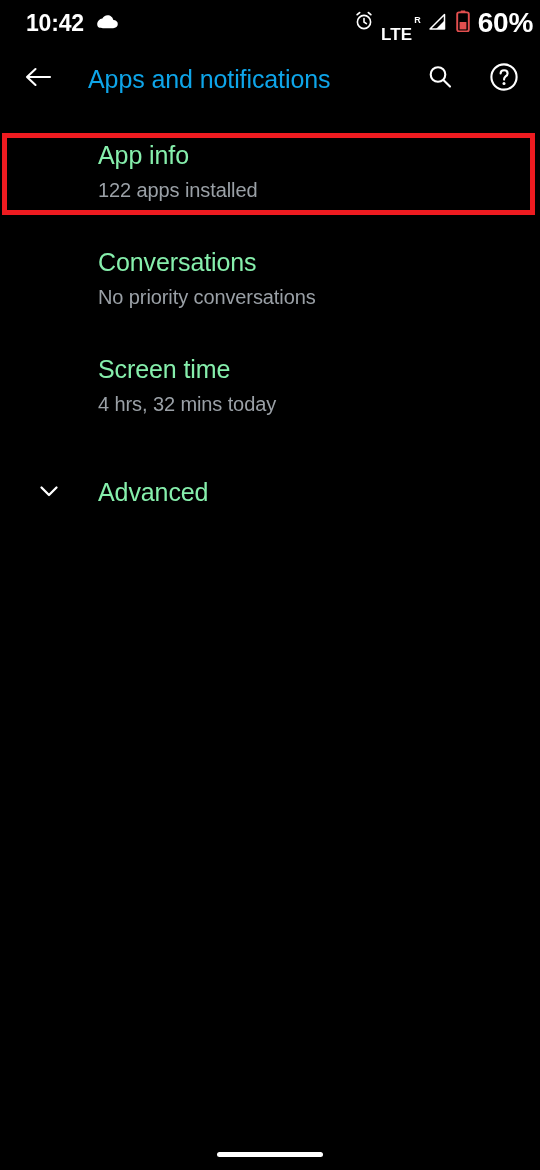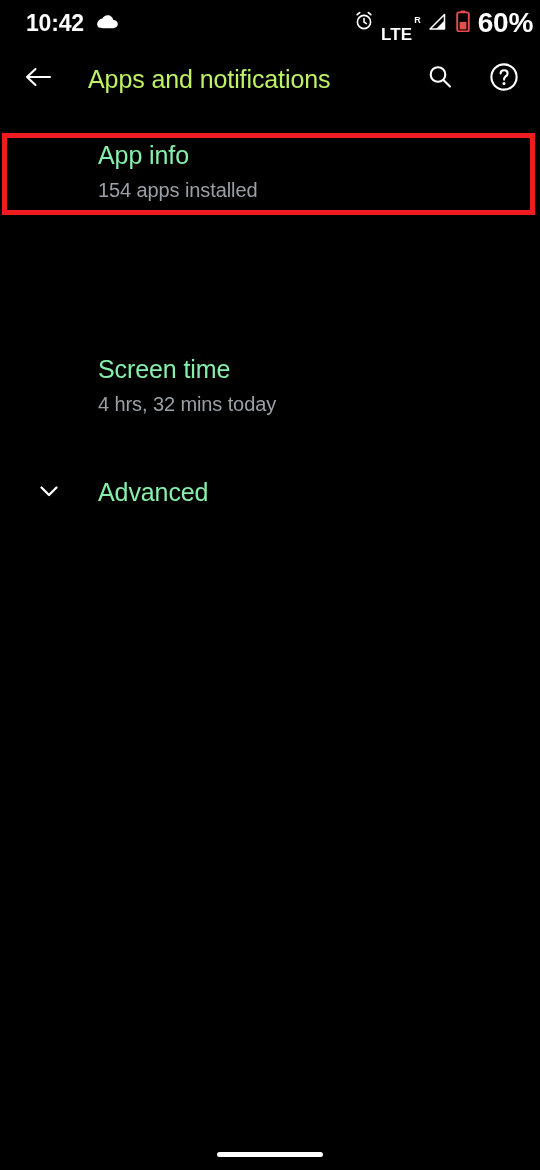--- a/index.html
+++ b/index.html
@@ -100,21 +100,21 @@
     display: flex;
     align-items: center;
     justify-content: center;
     flex: 0 0 auto;
     background: transparent;
     border: none;
     cursor: pointer;
   }
   .tb-back { margin-left: 10px; }
   .tb-title {
-    color: #bef264;
+    color: #0ea5e9;
     font-size: 25px;
     font-weight: 400;
     letter-spacing: -0.1px;
     margin-left: 22px;
     flex: 1 1 auto;
     white-space: nowrap;
   }
   .tb-search { margin-right: 8px; }
   .tb-help { margin-right: 8px; }
 
@@ -254,26 +254,30 @@
       </span>
     </div>
   </div>
 
   <div class="settings-list">
 
     <div class="list-item">
       <div class="item-gutter"></div>
       <div class="item-text">
         <div class="item-title">App info</div>
-        <div class="item-summary">154 apps installed</div>
+        <div class="item-summary">122 apps installed</div>
       </div>
     </div>
 
     <div class="list-item">
       <div class="item-gutter"></div>
+      <div class="item-text">
+        <div class="item-title">Conversations</div>
+        <div class="item-summary">No priority conversations</div>
+      </div>
     </div>
 
 
     <div class="list-item">
       <div class="item-gutter"></div>
       <div class="item-text">
         <div class="item-title">Screen time</div>
         <div class="item-summary">4 hrs, 32 mins today</div>
       </div>
     </div>

